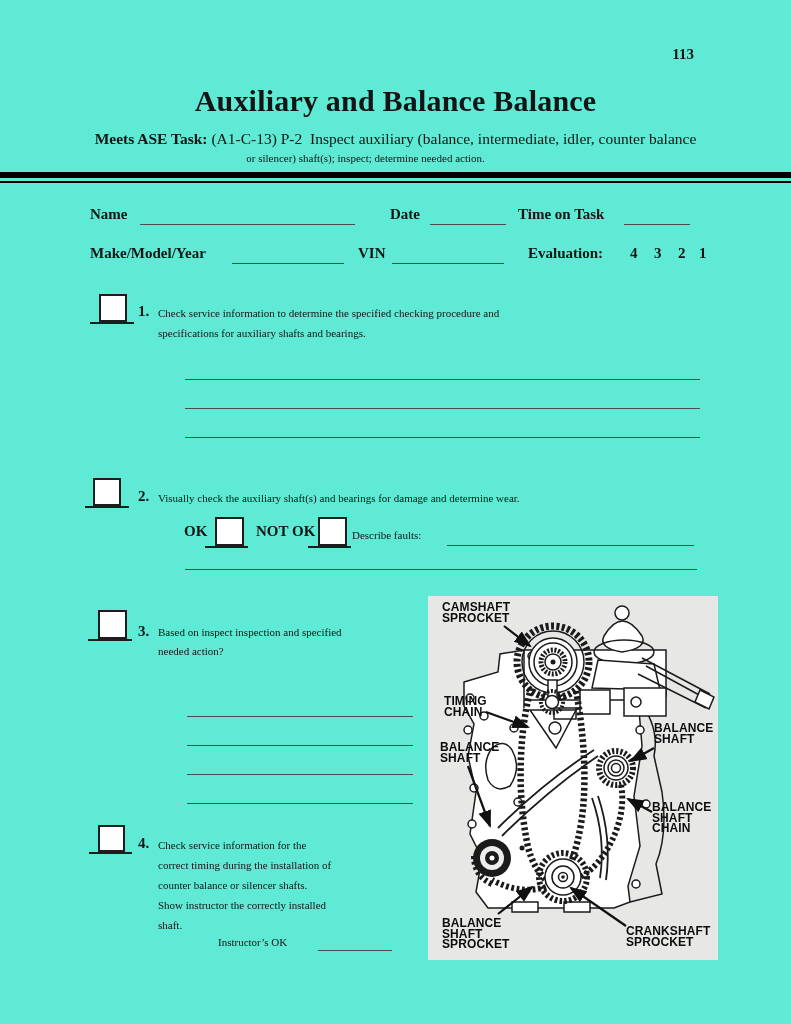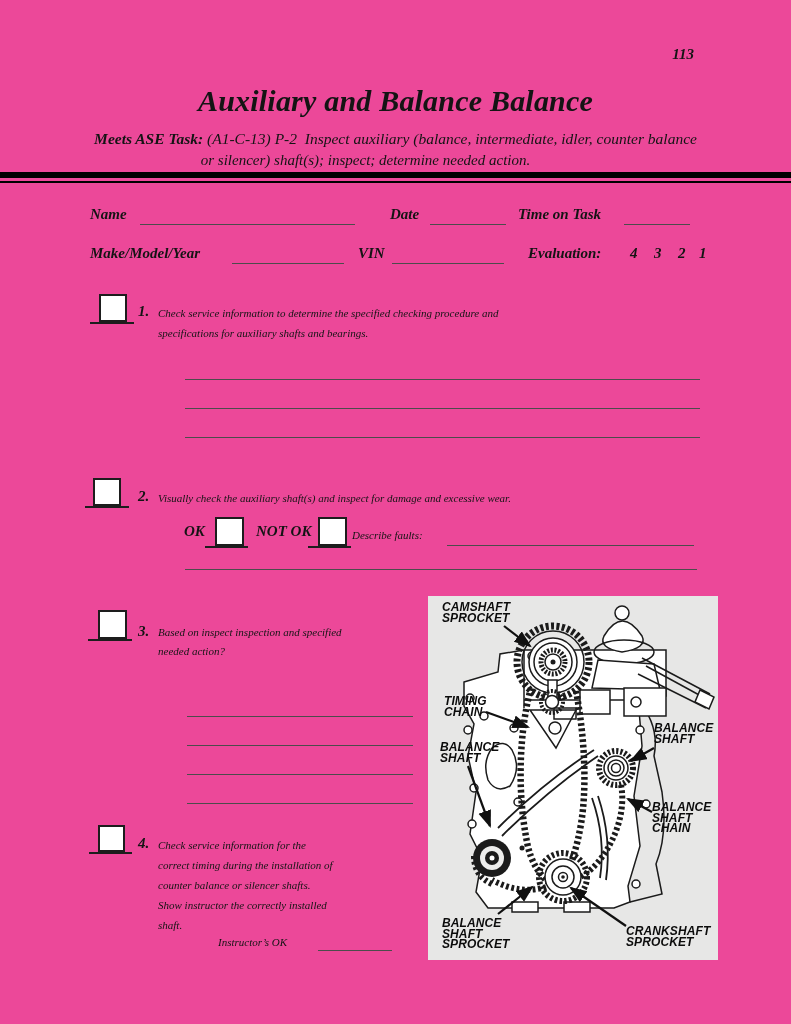--- a/index.html
+++ b/index.html
@@ -1,23 +1,23 @@
 <!DOCTYPE html>
 <html><head>
 <meta charset="utf-8">
 <style>
   html,body{margin:0;padding:0;background:#ffffff;}
-  .page{position:relative;width:791px;height:1024px;background:#ec4899;overflow:hidden;
-        font-family:"Liberation Serif",serif;color:#141414;font-style:italic;}
+  .page{position:relative;width:791px;height:1024px;background:#5eead4;overflow:hidden;
+        font-family:"Liberation Serif",serif;color:#141414;}
   .abs{position:absolute;}
   .b{font-weight:bold;}
   .pagenum{top:46px;left:630px;width:64px;text-align:right;font-size:15px;font-weight:bold;}
   .title{top:84px;left:0;width:791px;text-align:center;font-size:30px;font-weight:bold;letter-spacing:.2px;}
   .ase1{top:130px;left:0;width:791px;text-align:center;font-size:15.5px;white-space:pre-wrap;}
-  .ase2{top:152px;left:0;width:731px;text-align:center;font-size:15px;}
+  .ase2{top:152px;left:0;width:731px;text-align:center;font-size:11px;}
   .rule-thick{top:172px;left:0;width:791px;height:6px;background:#000;}
   .rule-thin{top:181px;left:0;width:791px;height:2px;background:#000;}
   .lbl{font-size:15px;font-weight:bold;white-space:nowrap;}
   .txt{font-size:11px;line-height:20px;}
   .blank{border-bottom:1.8px solid #4c4c4c;height:0;}
   .cb{position:absolute;background:#fff;border:2.6px solid #1d1d1d;}
   .cb-line{position:absolute;height:2px;background:#1d1d1d;}
   .num{font-size:15px;font-weight:bold;}
   .fig{top:596px;left:428px;width:290px;height:364px;background:#e7e7e6;}
   .fig-label{position:absolute;font-family:"Liberation Sans",sans-serif;font-weight:bold;
@@ -60,21 +60,21 @@
     <div>specifications for auxiliary shafts and bearings.</div>
   </div>
   <div class="abs blank" style="top:379px;left:185px;width:515px;"></div>
   <div class="abs blank" style="top:408px;left:185px;width:515px;"></div>
   <div class="abs blank" style="top:437px;left:185px;width:515px;"></div>
 
   <div class="cb" style="top:478px;left:93px;width:24px;height:24px;"></div>
   <div class="cb-line" style="top:506px;left:85px;width:44px;"></div>
   <div class="abs num" style="top:488px;left:138px;">2.</div>
   <div class="abs txt" style="top:488px;left:158px;width:545px;">
-    <div>Visually check the auxiliary shaft(s) and inspect for damage and excessive wear.</div>
+    <div>Visually check the auxiliary shaft(s) and bearings for damage and determine wear.</div>
   </div>
   <div class="abs lbl" style="top:523px;left:184px;">OK</div>
   <div class="cb" style="top:517px;left:215px;width:25px;height:25px;"></div>
   <div class="cb-line" style="top:546px;left:205px;width:43px;"></div>
   <div class="abs lbl" style="top:523px;left:256px;">NOT OK</div>
   <div class="cb" style="top:517px;left:318px;width:25px;height:25px;"></div>
   <div class="cb-line" style="top:546px;left:308px;width:43px;"></div>
   <div class="abs txt" style="top:525px;left:352px;">Describe faults:</div>
   <div class="abs blank" style="top:545px;left:447px;width:247px;"></div>
   <div class="abs blank" style="top:569px;left:185px;width:512px;"></div>

